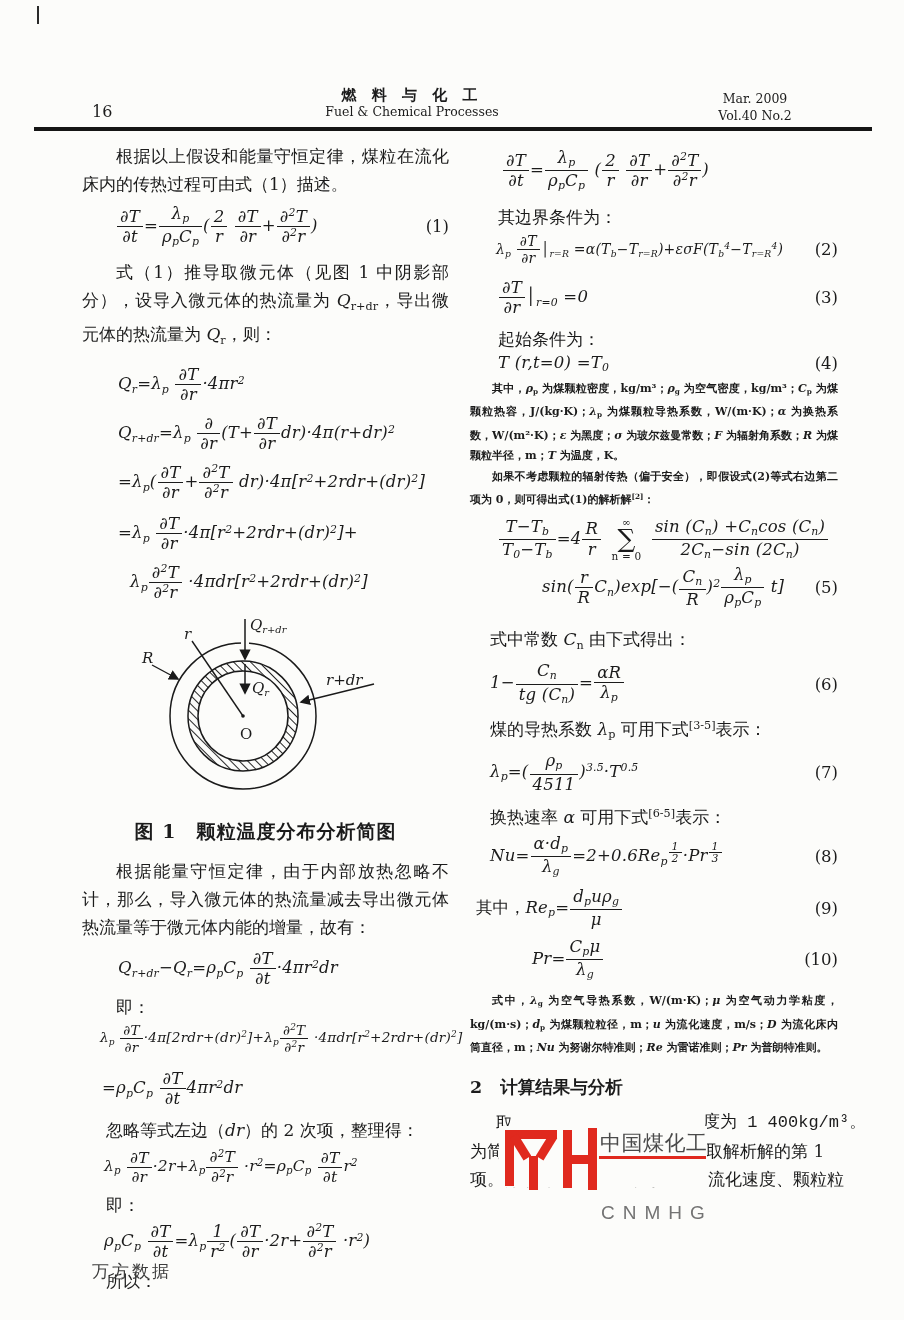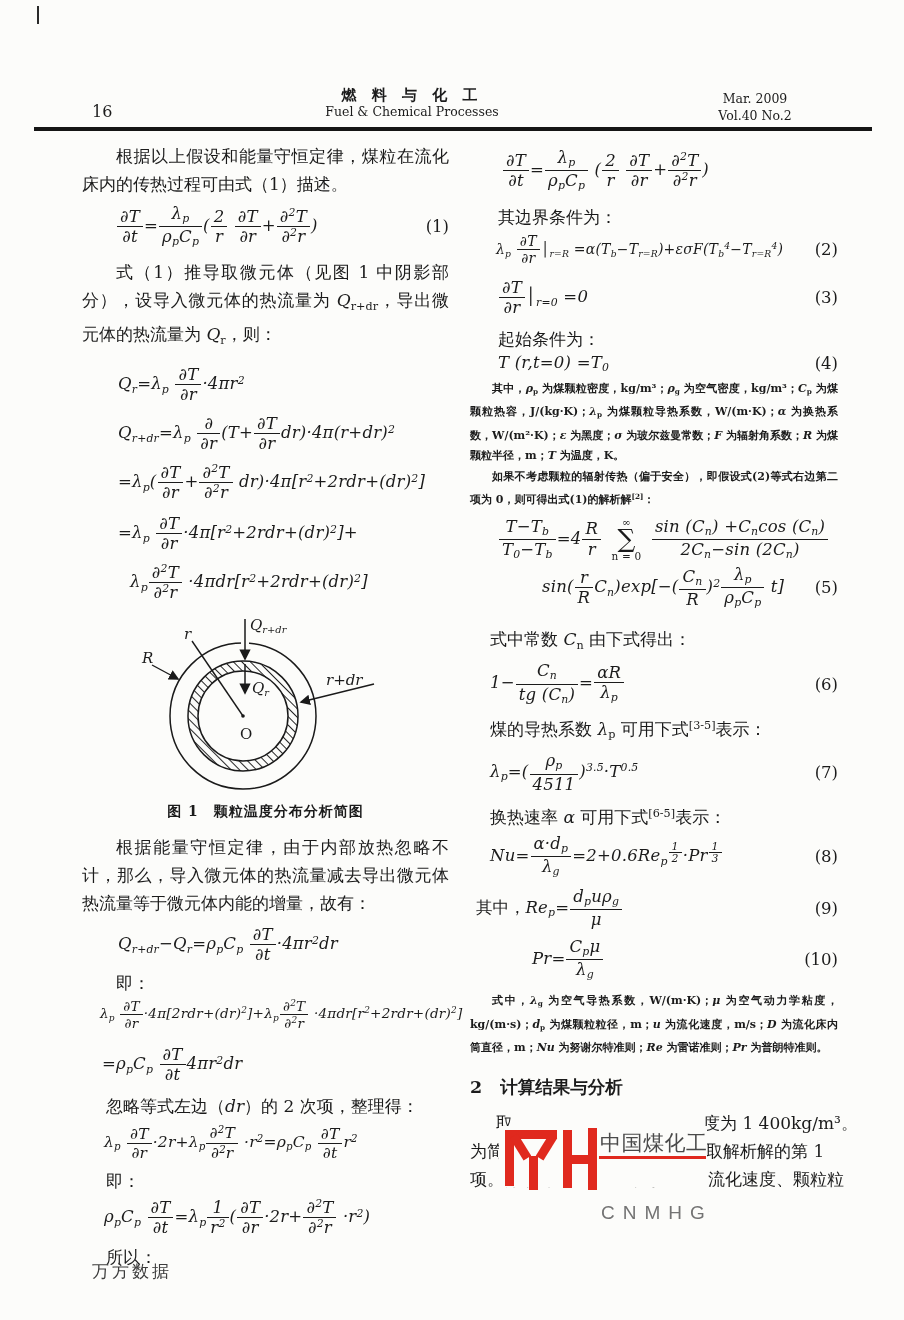--- a/index.html
+++ b/index.html
@@ -37,21 +37,21 @@
   .sp{font-size:66%;vertical-align:0.52em;}
   .sb .frac,.sp .frac{line-height:1.05;}
   .stk{display:inline-flex;flex-direction:column;align-items:center;vertical-align:middle;
        margin:0 4px;line-height:1;font-style:normal;}
   .stk .t,.stk .b{font-size:10.5px;}
   .stk .m{font-size:25px;line-height:.95;}
 
   
   #figure-1{position:relative;width:367px;height:186px;margin-top:10px;}
   .figlabel{position:absolute;font-size:15px;font-style:italic;white-space:nowrap;}
-  #figure-caption{font-size:14px;font-weight:bold;text-align:center;margin-top:4px;letter-spacing:1px;}
+  #figure-caption{font-size:19px;font-weight:bold;text-align:center;margin-top:20px;letter-spacing:1px;}
 
   
   .sec-h{font-size:17.5px;font-weight:bold;}
   .sec-h .sec-t{margin-left:18px;}
 
   
   #wm-box{position:absolute;left:499px;top:1126px;width:208px;height:61px;background:#fcfcfa;}
   #wm-logo{position:absolute;left:503px;top:1128px;width:96px;height:64px;}
   #wm-logo div{position:absolute;background:#e0291e;}
   #wm-title{position:absolute;left:600px;top:1129px;width:110px;font-family:"Liberation Sans","DejaVu Sans",sans-serif;
@@ -370,21 +370,21 @@
 
     <div class="para tight" style="margin-top:9px;"><span class="cn">式中，</span><span class="it">λ</span><span class="sb"><span>g</span></span><span> </span><span class="cn">为空气导热系数，</span><span>W/(m·K)</span><span class="cn">；</span><span class="it">μ</span><span> </span><span class="cn">为空气动力学粘度，</span><span>kg/(m·s)</span><span class="cn">；</span><span class="it">d</span><span class="sb"><span>p</span></span><span> </span><span class="cn">为煤颗粒粒径，</span><span>m</span><span class="cn">；</span><span class="it">u</span><span> </span><span class="cn">为流化速度，</span><span>m/s</span><span class="cn">；</span><span class="it">D</span><span> </span><span class="cn">为流化床内筒直径，</span><span>m</span><span class="cn">；</span><span class="it">Nu</span><span> </span><span class="cn">为努谢尔特准则；</span><span class="it">Re</span><span> </span><span class="cn">为雷诺准则；</span><span class="it">Pr</span><span> </span><span class="cn">为普朗特准则。</span></div>
 
     <div class="sec-h" style="margin-top:17px;">
       <span>2</span><span class="sec-t">计算结果与分析</span>
     </div>
 
     <div style="margin-top:10px;">
       <div class="cutline">
         <span style="padding-left:26px;">取</span>
-        <span class="fragB" style="left:233px;">度为 1 400kg/m³。</span>
+        <span class="fragB" style="left:233px;font-family:Liberation Mono, monospace;">度为 1 400kg/m³。</span>
       </div>
       <div class="cutline">
         <span>为简化</span>
         <span class="fragB" style="left:236px;">取解析解的第 1</span>
       </div>
       <div class="cutline">
         <span>项。分别对试验中不同的床温、流化速度、颗粒粒</span>
       </div>
     </div>
   </div>

